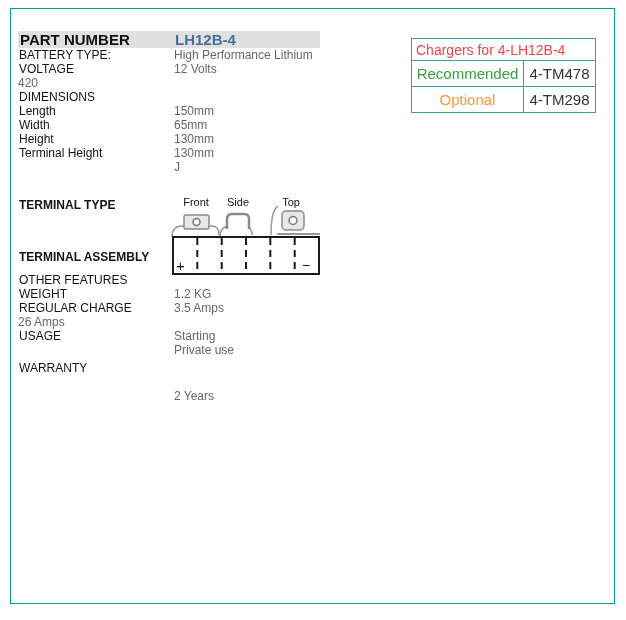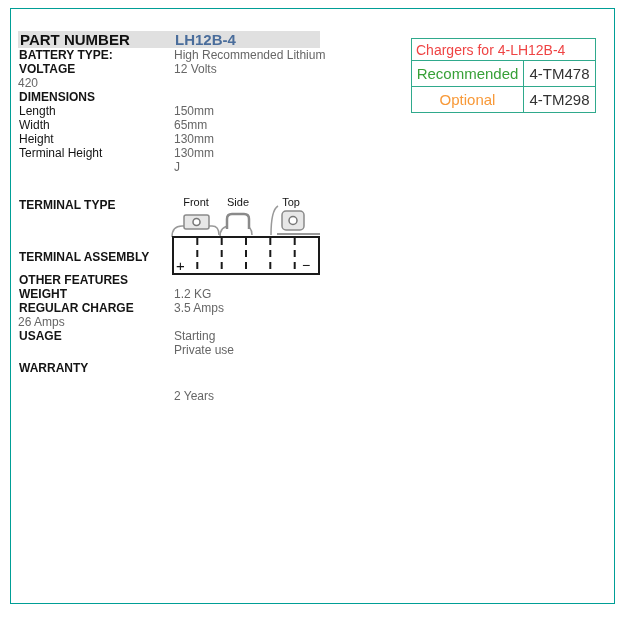--- a/index.html
+++ b/index.html
@@ -15,21 +15,21 @@
   .spec { position:absolute; left:7px; top:22px; width:302px; }
   .spec-header {
     display:flex; background:#E0E0E0; height:17px; line-height:17px;
     font-weight:bold; font-size:15px; white-space:nowrap;
   }
   .spec-header .lab { width:155px; flex:none; padding-left:2px; color:#111; }
   .spec-header .val { color:#4A6D9B; }
   .row { display:flex; font-size:12px; line-height:14px; min-height:14px; white-space:nowrap; }
   .row .lab { width:155px; flex:none; color:#141414; padding-left:1px; }
   .row .val { color:#666; }
-  .bold { font-weight:bold; }
+  .bold { font-weight:normal; }
   
   .terminal { position:absolute; left:7px; top:185px; width:312px; height:92px; }
   .terminal .t-label { position:absolute; left:1px; font-weight:bold; font-size:12px; color:#141414; line-height:14px; }
   .t-label.type { top:4px; }
   .t-label.assembly { top:56px; }
   .diagram { position:absolute; left:150px; top:0; }
   
   .features { position:absolute; left:7px; top:264px; width:302px; }
   .features .gap-top { margin-top:4px; }
   .features .gap-big { margin-top:14px; }
@@ -49,21 +49,21 @@
 <div class="content-box">
 
   <div class="spec">
     <div class="spec-header">
       <span class="lab">PART NUMBER</span>
       <span class="val">LH12B-4</span>
     </div>
     <div class="rows">
       <div class="row">
         <span class="lab bold">BATTERY TYPE:</span>
-        <span class="val">High Recommended Lithium</span>
+        <span class="val">High Performance Lithium</span>
       </div>
       <div class="row">
         <span class="lab bold">VOLTAGE</span>
         <span class="val">12 Volts</span>
       </div>
       <div class="row">
         <span class="val">420</span>
       </div>
       <div class="row">
         <span class="lab bold">DIMENSIONS</span>

